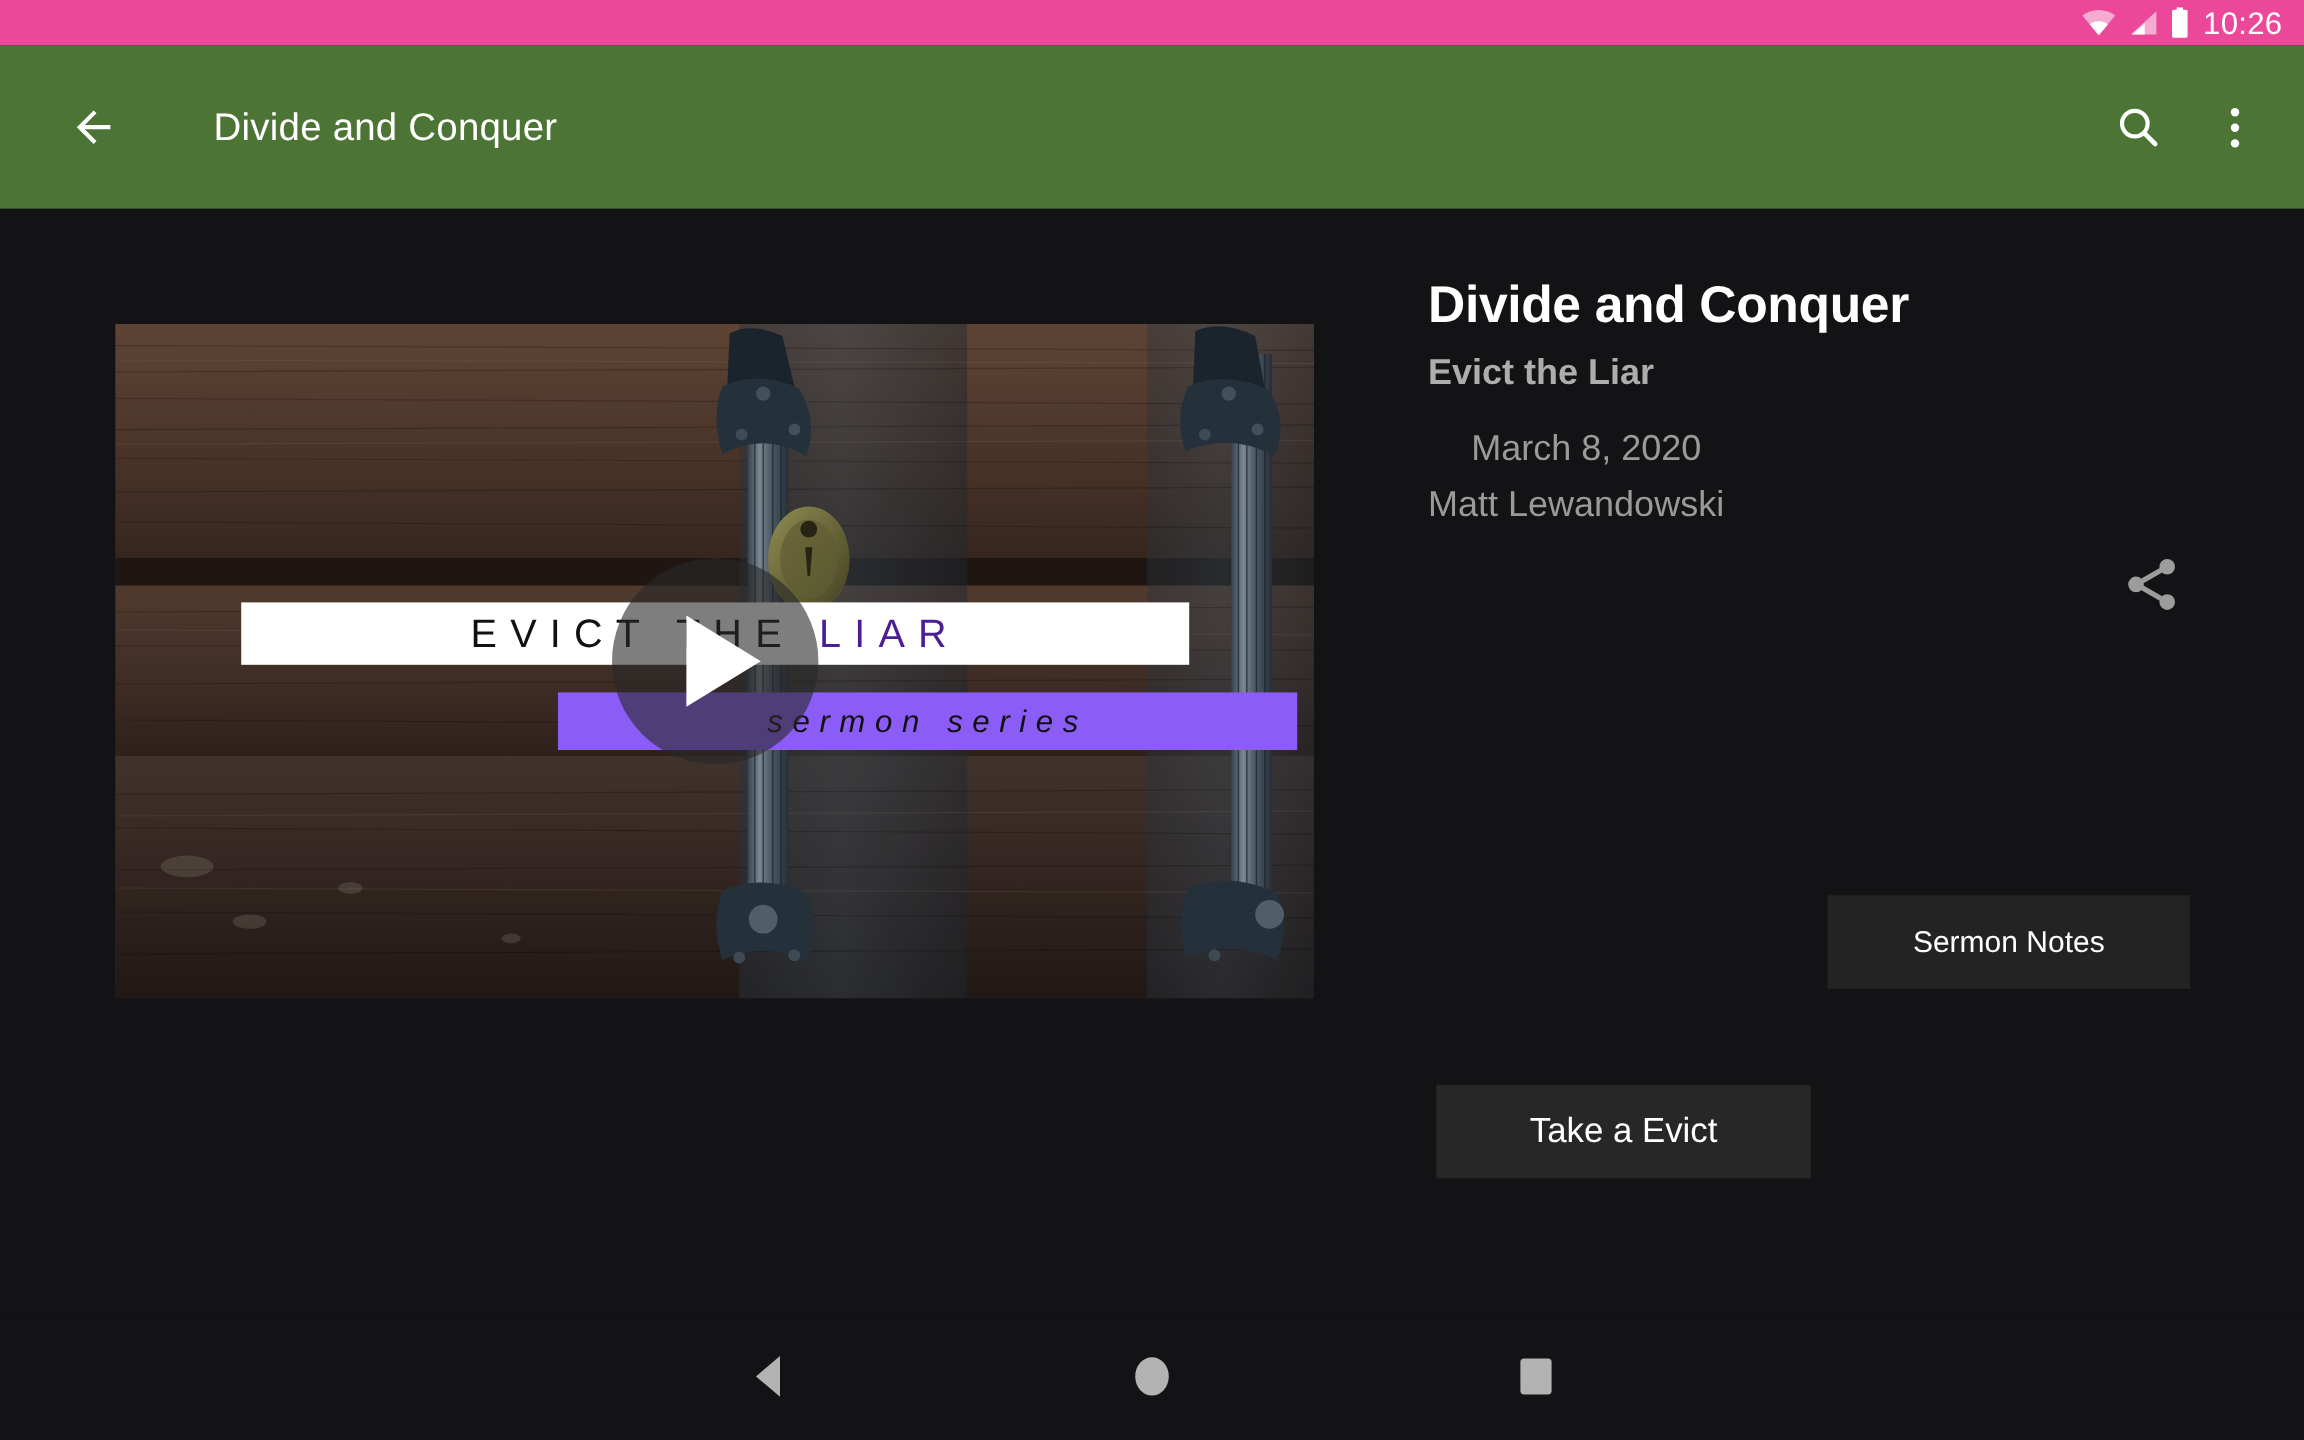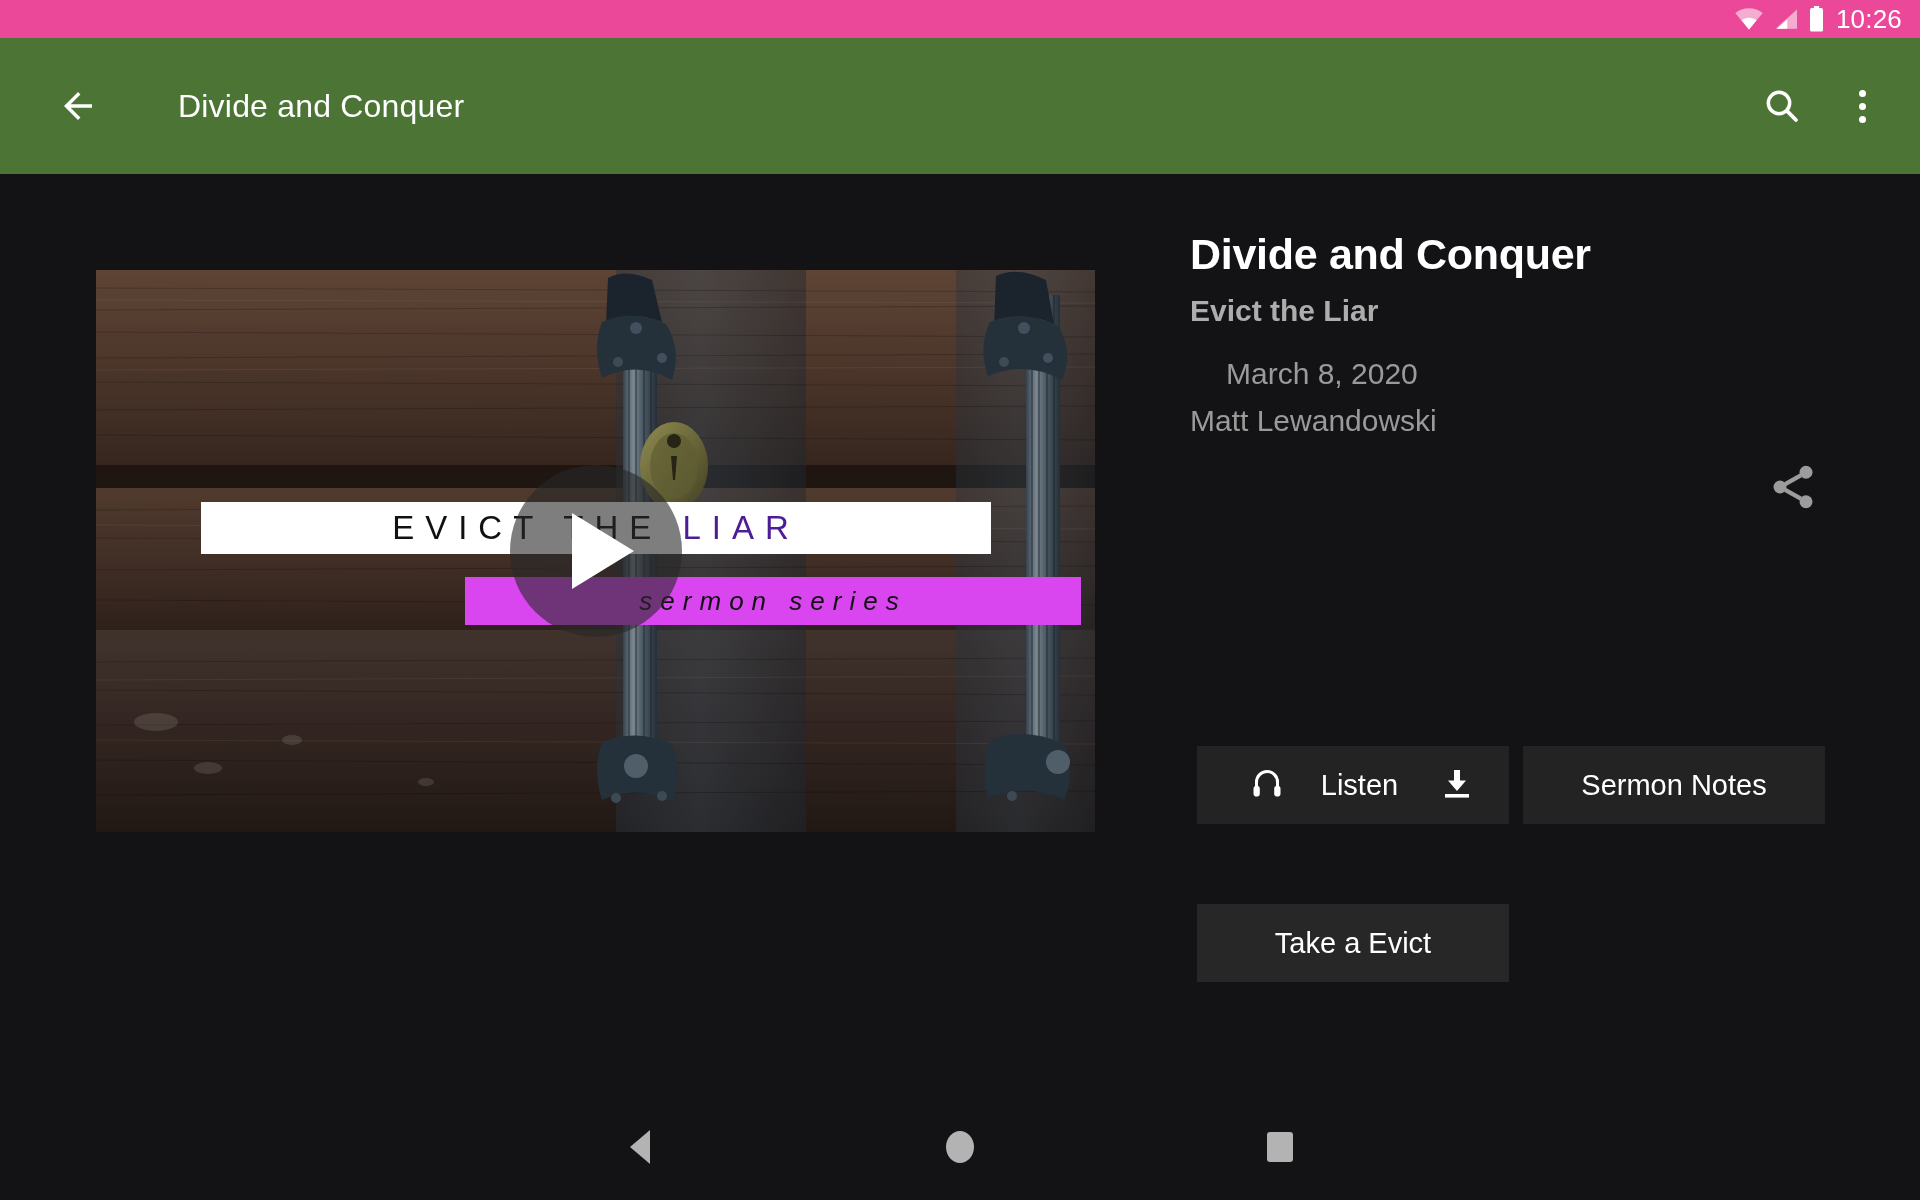--- a/index.html
+++ b/index.html
@@ -78,21 +78,21 @@
     position:absolute; left:105px; top:232px; width:790px; height:52px;
     background:#ffffff; display:flex; align-items:center; justify-content:center;
   }
   .banner1 span {
     font-size:33px; letter-spacing:11px; color:#111; font-weight:400;
     white-space:nowrap;
   }
   .banner1 .red { color:#4c1d95;text-align:right; }
   .banner2 {
     position:absolute; left:369px; top:307px; width:616px; height:48px;
-    background:#d946ef; display:flex; align-items:center; justify-content:center;
+    background:#8b5cf6; display:flex; align-items:center; justify-content:center;
   }
   .banner2 span {
     font-size:26px; letter-spacing:8px; color:#111; font-style:italic;
     white-space:nowrap;
   }
 
   
   .details { position:absolute; left:1190px; top:58px; width:670px; }
   .d-title {
     color:#ffffff; font-size:43px; font-weight:bold; letter-spacing:-.3px;
@@ -117,21 +117,21 @@
   .btn {
     position:absolute; background:#232323; border:none;
     color:#ffffff; font-family:"Liberation Sans", sans-serif;
     display:flex; align-items:center; justify-content:center;
   }
   .btn-listen { left:1197px; top:572px; width:312px; height:78px; gap:0; }
   .btn-listen .lbl { font-size:29px; margin-left:13px; }
   .btn-listen .dl { position:absolute; right:34px; top:50%; transform:translateY(-50%); }
   .btn-listen .hp { position:absolute; left:52px; top:50%; transform:translateY(-50%); }
   .btn-notes  { left:1523px; top:572px; width:302px; height:78px; }
-  .btn-notes .lbl { font-size:29px; }
+  .btn-notes .lbl { font-size:25px; }
   .btn-note   { left:1197px; top:730px; width:312px; height:78px; background:#272727; }
   .btn-note .lbl { font-size:29px; }
 
   
   .navbar {
     position:absolute; left:0; bottom:0; width:1920px; height:106px;
     background:#131316; display:flex; align-items:center; justify-content:center;
   }
   .nav-slot { width:320px; display:flex; align-items:center; justify-content:center; }
   .nav-back {
@@ -329,36 +329,20 @@
   <div class="share-btn">
     <svg width="52" height="52" viewBox="0 0 24 24">
       <circle cx="18" cy="5.2" r="3.0" fill="#9c9c9c"></circle>
       <circle cx="6" cy="12" r="3.0" fill="#9c9c9c"></circle>
       <circle cx="18" cy="18.8" r="3.0" fill="#9c9c9c"></circle>
       <line x1="8.4" y1="10.7" x2="15.6" y2="6.6" stroke="#9c9c9c" stroke-width="2"></line>
       <line x1="8.4" y1="13.3" x2="15.6" y2="17.4" stroke="#9c9c9c" stroke-width="2"></line>
     </svg>
   </div>
 
-  <button class="btn btn-listen">
-    <span class="hp">
-      <svg width="36" height="36" viewBox="0 0 24 24">
-        <path d="M12 3a8 8 0 0 0-8 8v4h2v-4a6 6 0 0 1 12 0v4h2v-4a8 8 0 0 0-8-8z" fill="#ffffff"></path>
-        <rect x="3" y="13.5" width="4.2" height="7.2" rx="2.1" fill="#ffffff"></rect>
-        <rect x="16.8" y="13.5" width="4.2" height="7.2" rx="2.1" fill="#ffffff"></rect>
-      </svg>
-    </span>
-    <span class="lbl">Listen</span>
-    <span class="dl">
-      <svg width="36" height="36" viewBox="0 0 24 24">
-        <path d="M10 3h4v7h4l-6 7-6-7h4z" fill="#ffffff"></path>
-        <rect x="4" y="19" width="16" height="2.4" fill="#ffffff"></rect>
-      </svg>
-    </span>
-  </button>
 
   <button class="btn btn-notes">
     <span class="lbl">Sermon Notes</span>
   </button>
 
   <button class="btn btn-note">
     <span class="lbl">Take a Evict</span>
   </button>
 </div>
 

